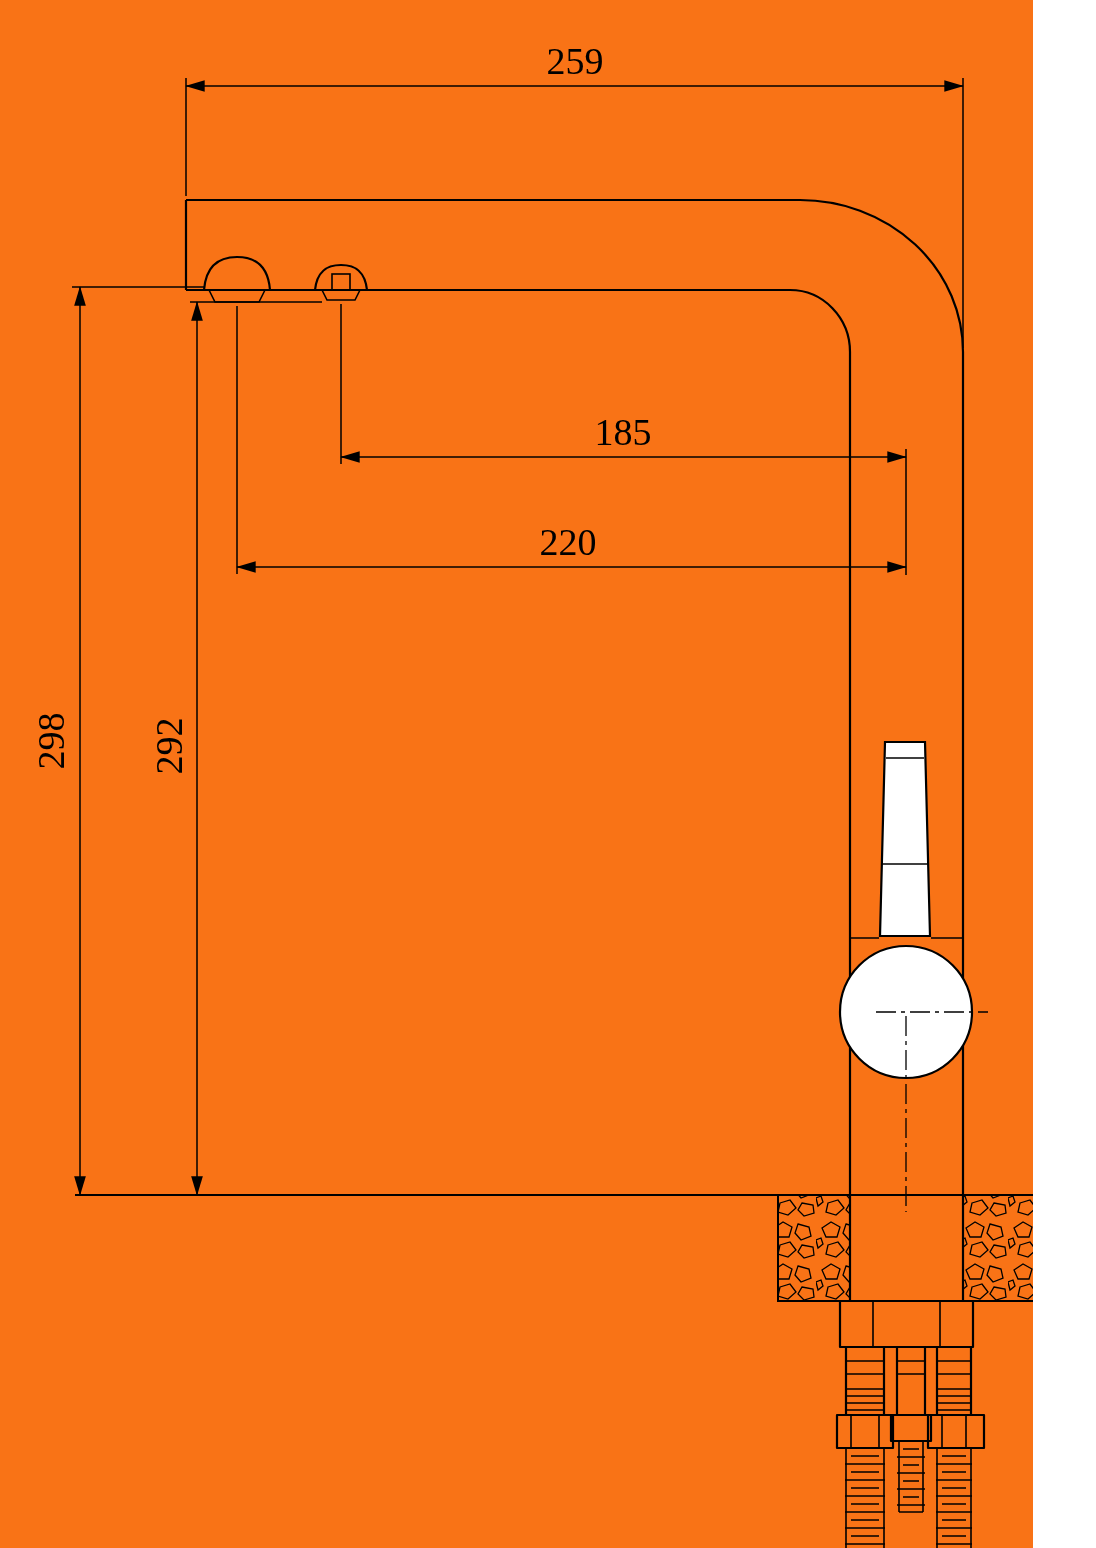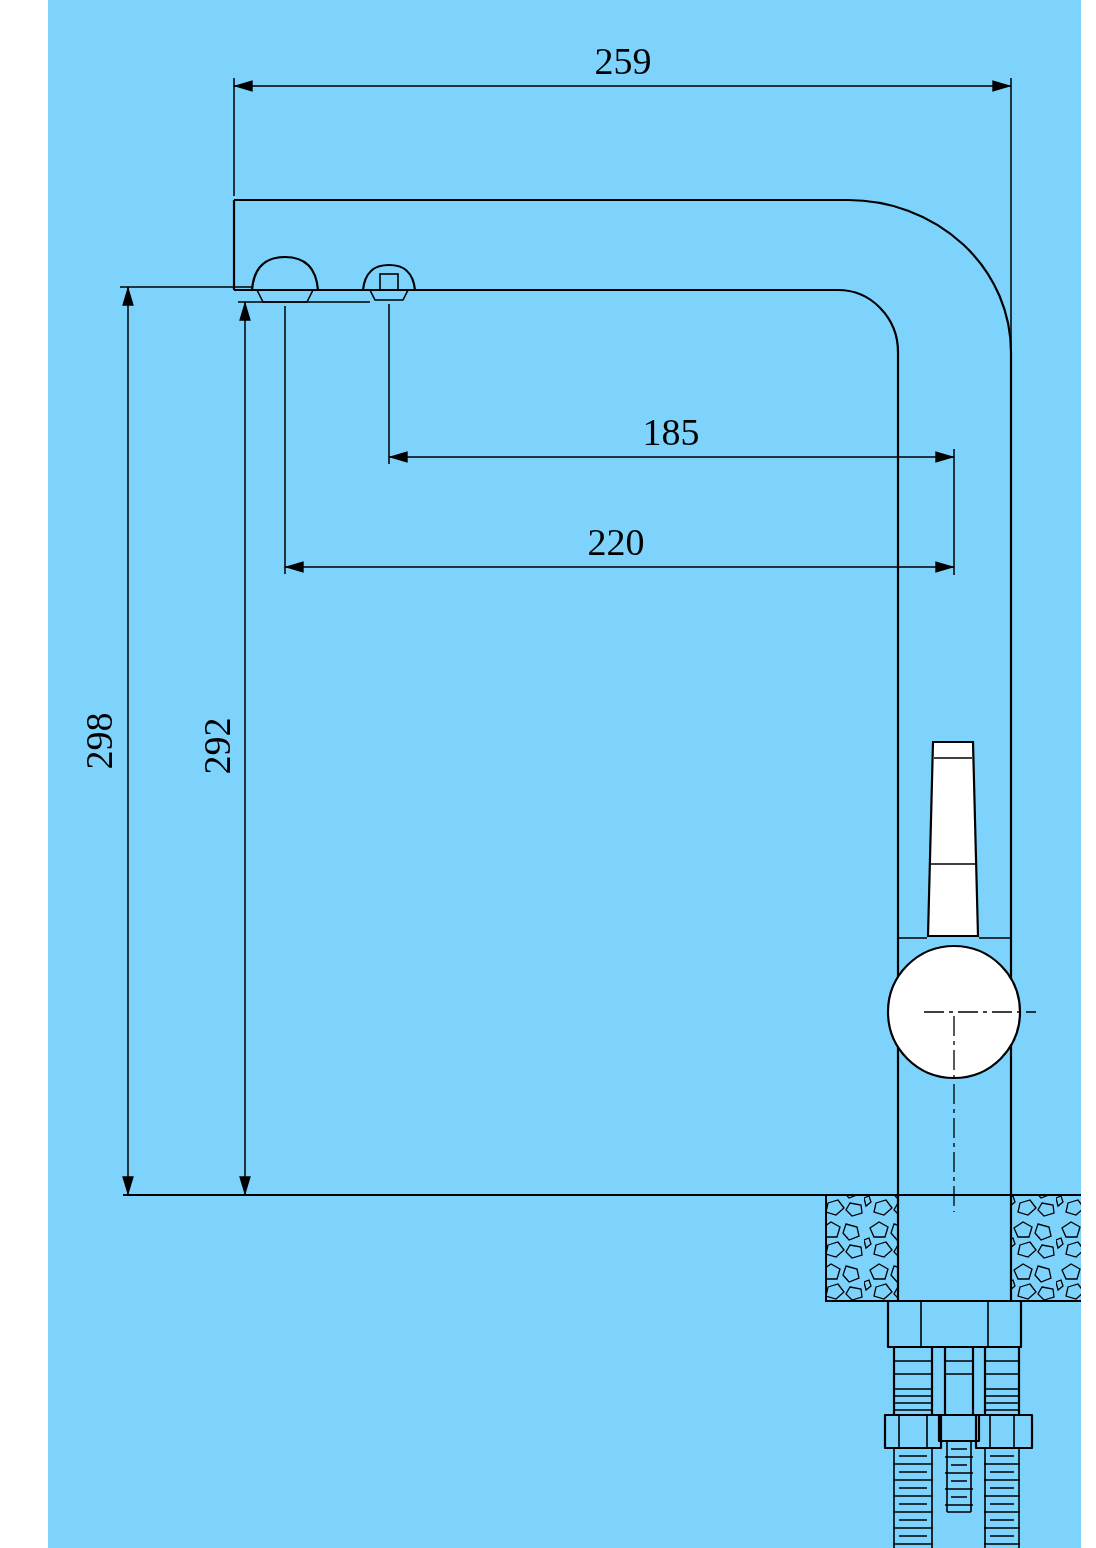--- a/index.html
+++ b/index.html
@@ -1,16 +1,16 @@
 <!DOCTYPE html>
 <html><head>
 <meta charset="utf-8">
 <style>
   html,body{margin:0;padding:0;background:#ffffff;}
-  .page{width:1033px;height:1548px;background:#7dd3fc;position:relative;overflow:hidden;margin-left:48px;}
+  .page{width:1033px;height:1548px;background:#f97316;position:relative;overflow:hidden;}
   svg{display:block;}
   .obj{fill:none;stroke:#000;stroke-width:2.2;stroke-linecap:butt;stroke-linejoin:round;}
   .obj-thin{fill:none;stroke:#000;stroke-width:1.6;}
   .obj-fill{fill:#ffffff;stroke:#000;stroke-width:2.2;}
   .dim{fill:none;stroke:#000;stroke-width:1.5;}
   .center{fill:none;stroke:#000;stroke-width:1.3;stroke-dasharray:20 5 4 5;}
   .dim-text{font:400 38px "Liberation Serif","DejaVu Serif",serif;fill:#000;stroke:none;}
 </style>
 </head>
 <body>

